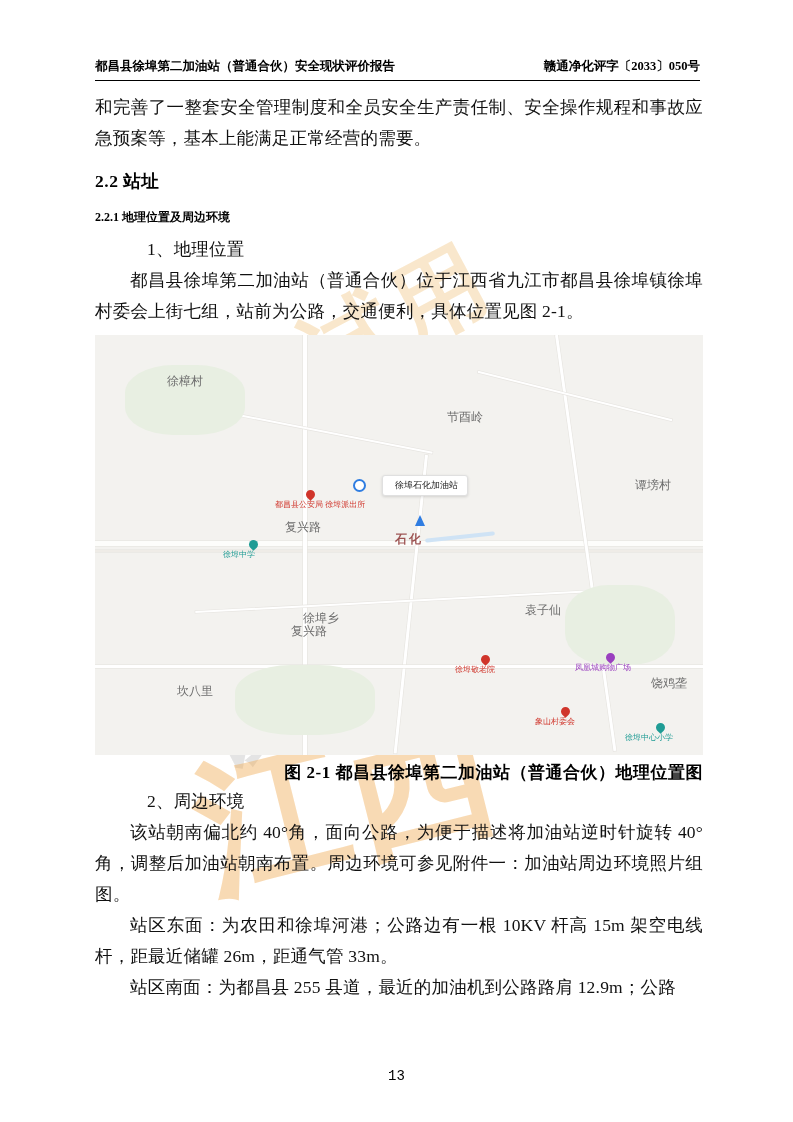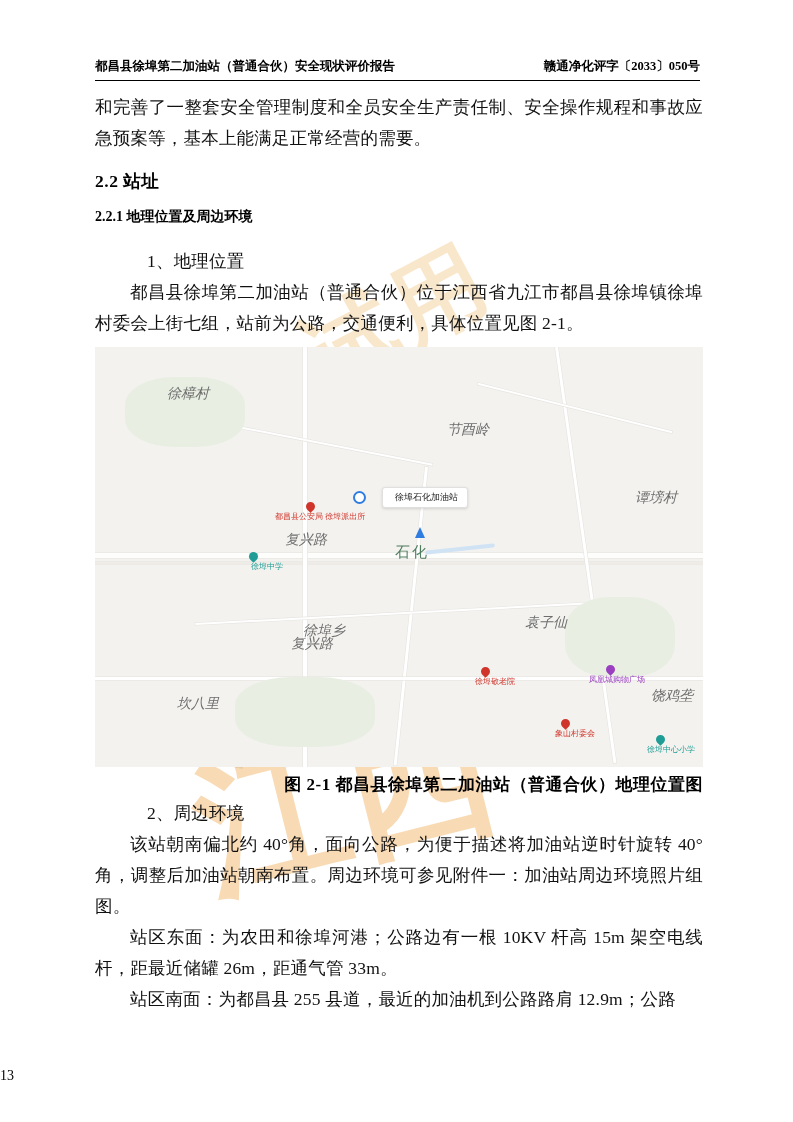--- a/index.html
+++ b/index.html
@@ -100,22 +100,22 @@
   p.indent2 { text-indent: 35px; }
   p.indent3 { text-indent: 52px; }
   h2.sec {
     margin: 12px 0 6px 0;
     font-size: 17.5px;
     font-weight: bold;
     line-height: 30px;
     letter-spacing: 0.5px;
   }
   h3.subsec {
-    margin: 6px 0 14px 0;
-    font-size: 14px;
+    margin: 6px 0 2px 0;
+    font-size: 12px;
     font-weight: bold;
     line-height: 30px;
   }
   .figcaption {
     margin: 6px 0 2px 0;
     text-align: right;
     font-size: 17px;
     font-weight: bold;
     letter-spacing: 0.5px;
   }
@@ -145,31 +145,30 @@
     background: #cfe3f5;
   }
   .green {
     position: absolute;
     background: #e8efe2;
     border-radius: 40%;
   }
   .maplabel {
     position: absolute;
     font-family: "Liberation Sans", sans-serif;
-    font-size: 14px;
+    font-size: 12px;
     color: #6d6d6d;
     white-space: nowrap;
-    font-style: italic;
   }
   .poi {
     position: absolute;
     font-family: "Liberation Sans", sans-serif;
     font-size: 8px;
     white-space: nowrap;
-    text-align: right;
+    text-align: left;
     line-height: 10px;
   }
   .poi .pin {
     display: block;
     width: 9px;
     height: 9px;
     margin: 0 auto 1px auto;
     border-radius: 50% 50% 50% 0;
     transform: rotate(-45deg);
   }
@@ -204,43 +203,43 @@
   .bluearrow {
     position: absolute;
     width: 0; height: 0;
     border-left: 5px solid transparent;
     border-right: 5px solid transparent;
     border-bottom: 11px solid #2f7de1;
   }
   .map-logo {
     position: absolute;
     font-family: "Liberation Sans", sans-serif;
-    font-size: 15px;
-    font-weight: normal;
-    color: #14532d;
+    font-size: 12px;
+    font-weight: bold;
+    color: #7f1d1d;
     letter-spacing: 2px;
     opacity: 0.75;
   }
   .map-attrib {
     position: absolute;
     right: 4px;
     bottom: 2px;
     font-family: "Liberation Sans", sans-serif;
     font-size: 7px;
     color: #9b9b9b;
   }
   
   .pagenum {
     position: absolute;
     left: 0;
     right: 0;
     bottom: 38px;
-    text-align: left;
+    text-align: center;
     font-size: 14px;
-    font-family: Liberation Serif, serif;
+    font-family: Liberation Mono, monospace;
     color: #000;
     z-index: 10;
   }
 </style>
 </head>
 <body>
 
 <div class="page">
 
   <div class="watermark">

